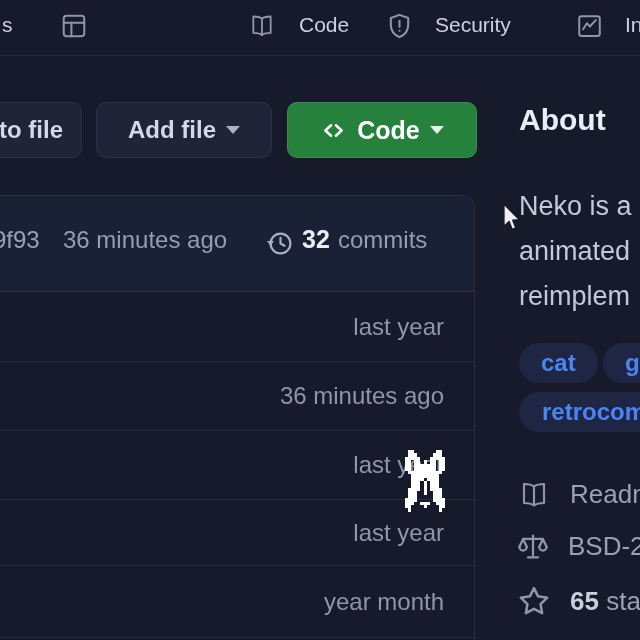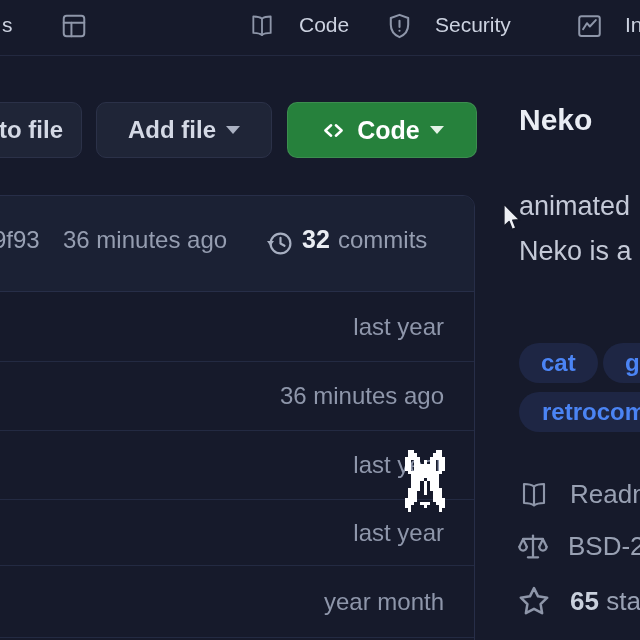--- a/index.html
+++ b/index.html
@@ -156,25 +156,26 @@
   </div>
   <div class="frow" style="height:66px">
     <span class="fdate">last year</span>
   </div>
   <div class="frow" style="height:72px">
     <span class="fdate">year month</span>
   </div>
   <div class="frow" style="height:60px; border-bottom:none"></div>
 </div>
 
-<h2 class="about-heading">Neko</h2>
+<h2 class="about-heading">About</h2>
 
 <div class="about-desc">
+  <div>Neko is a</div>
   <div>animated</div>
-  <div>Neko is a</div>
+  <div>reimplem</div>
 </div>
 
 <div class="tag-pill tag-cat">
   <span>cat</span>
 </div>
 <div class="tag-pill tag-go">
   <span>go</span>
 </div>
 <div class="tag-pill tag-retro">
   <span>retrocomp</span>

